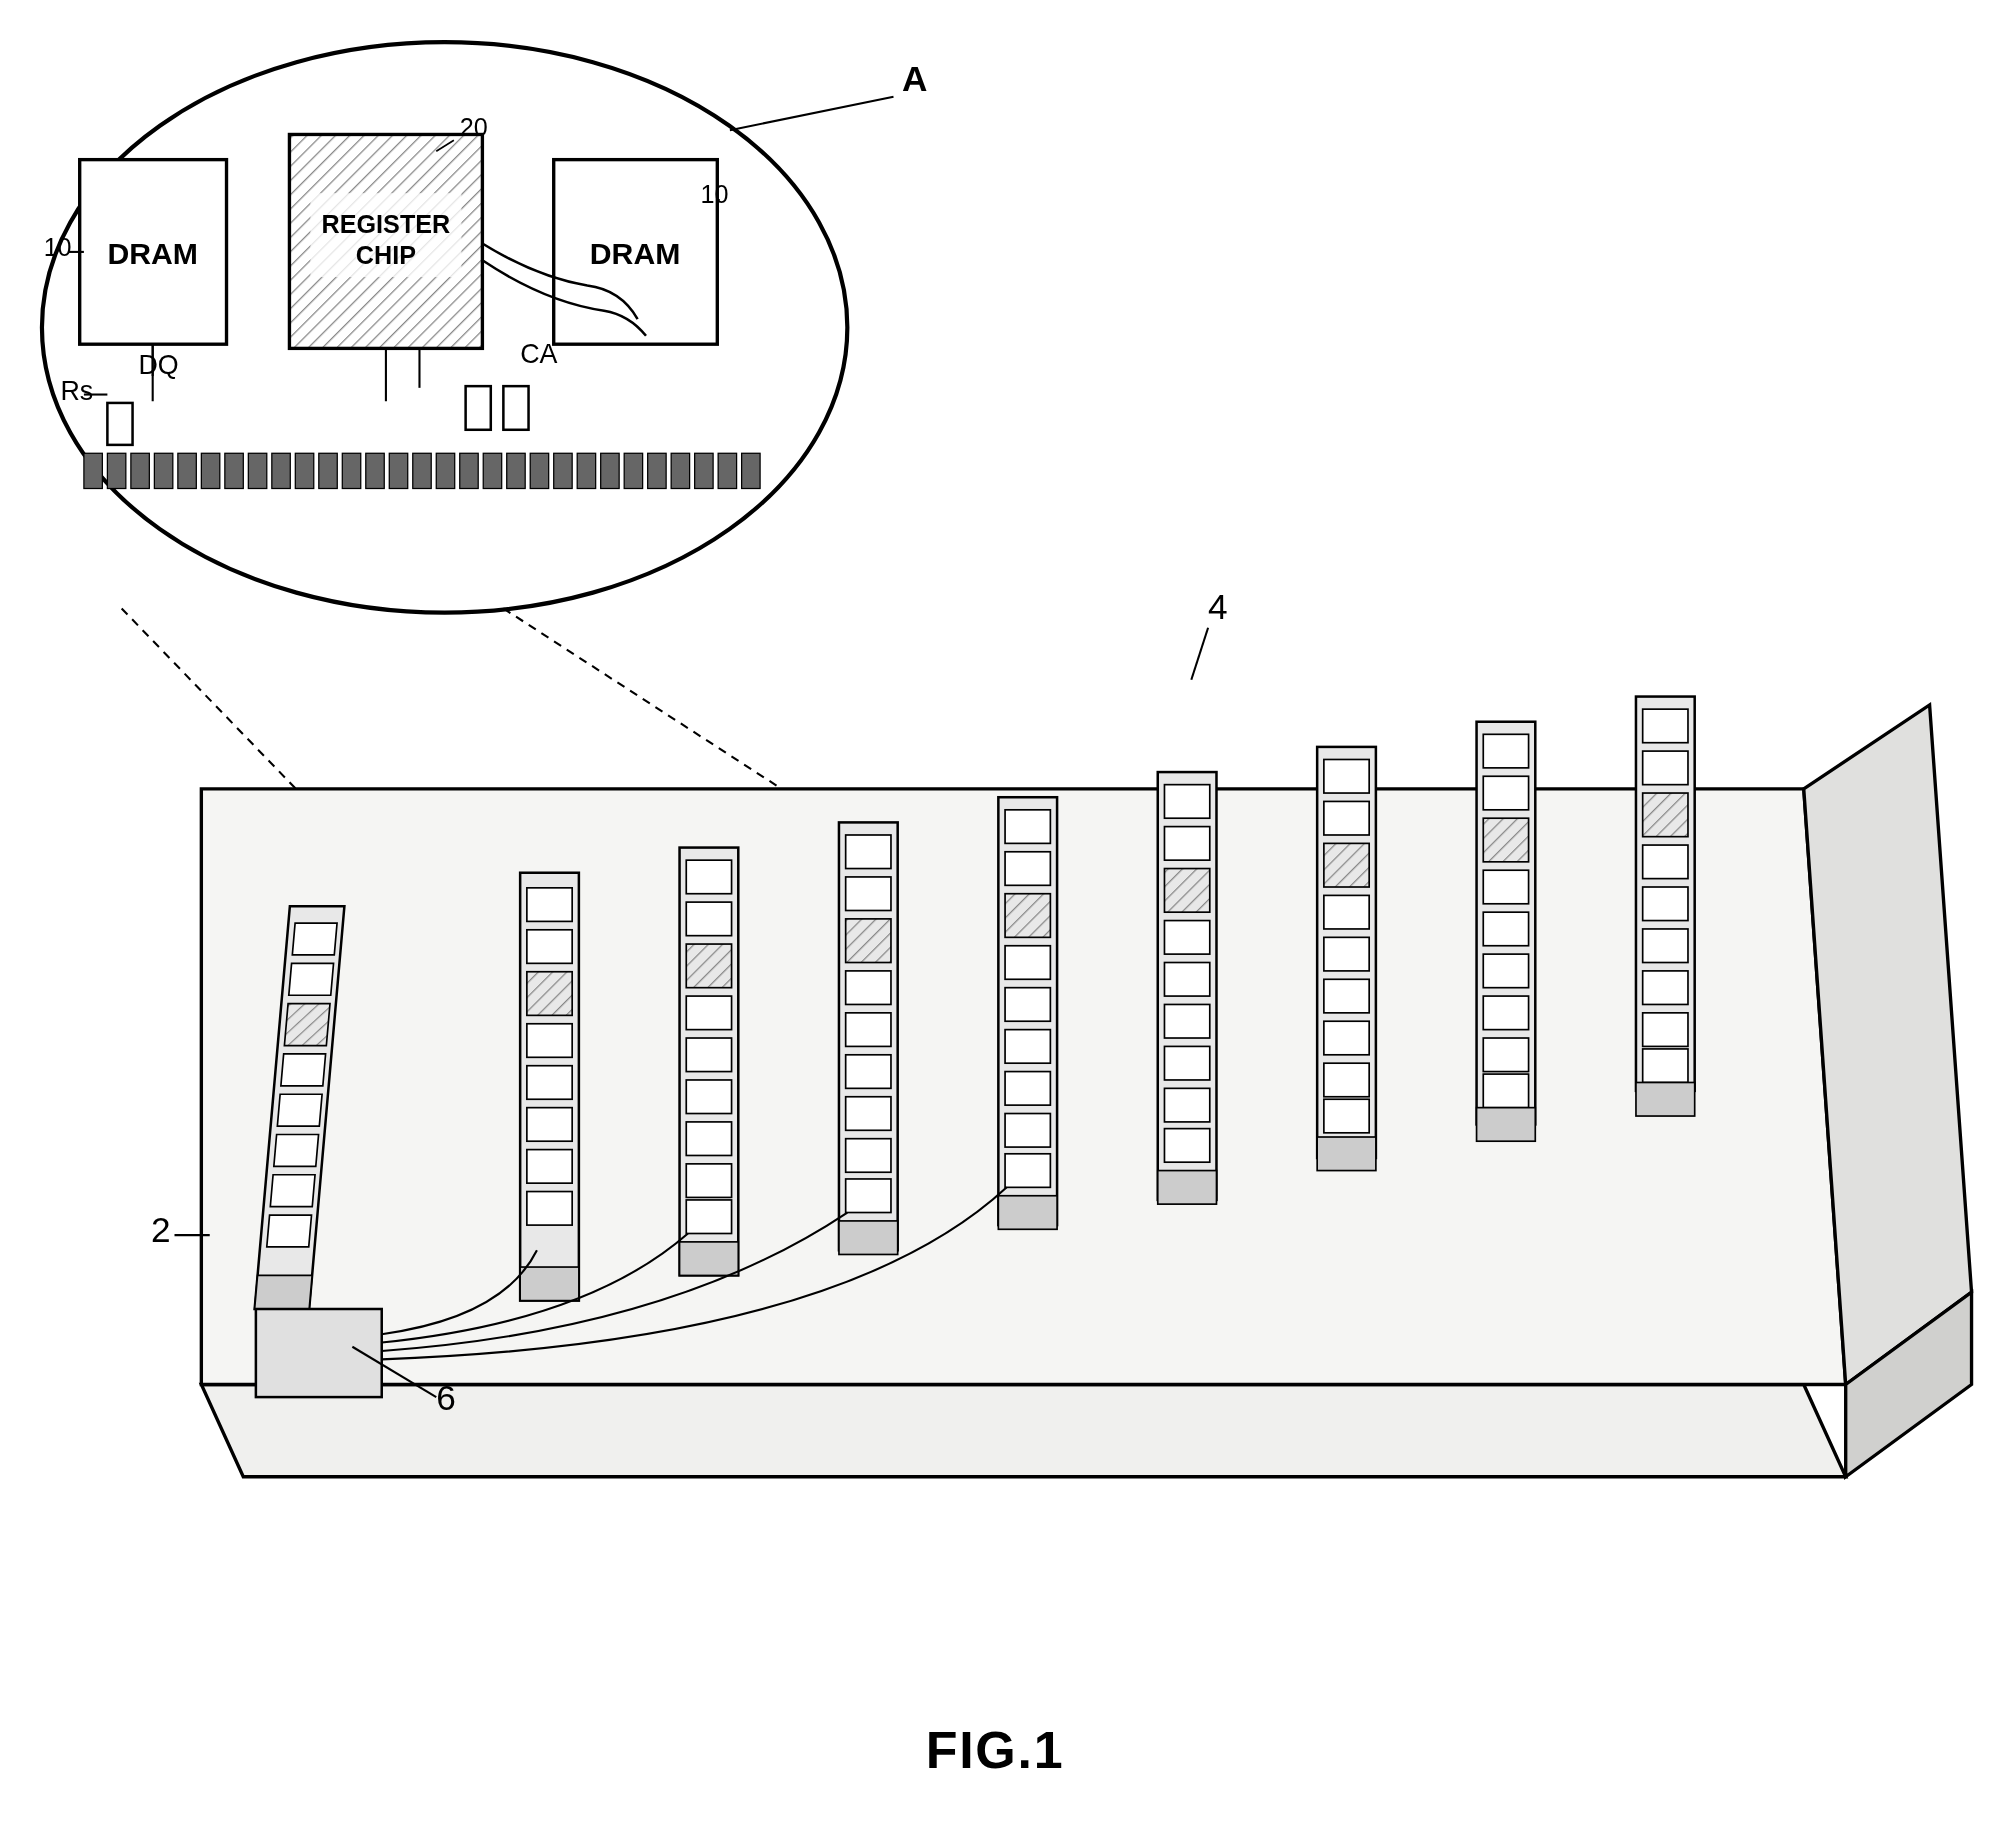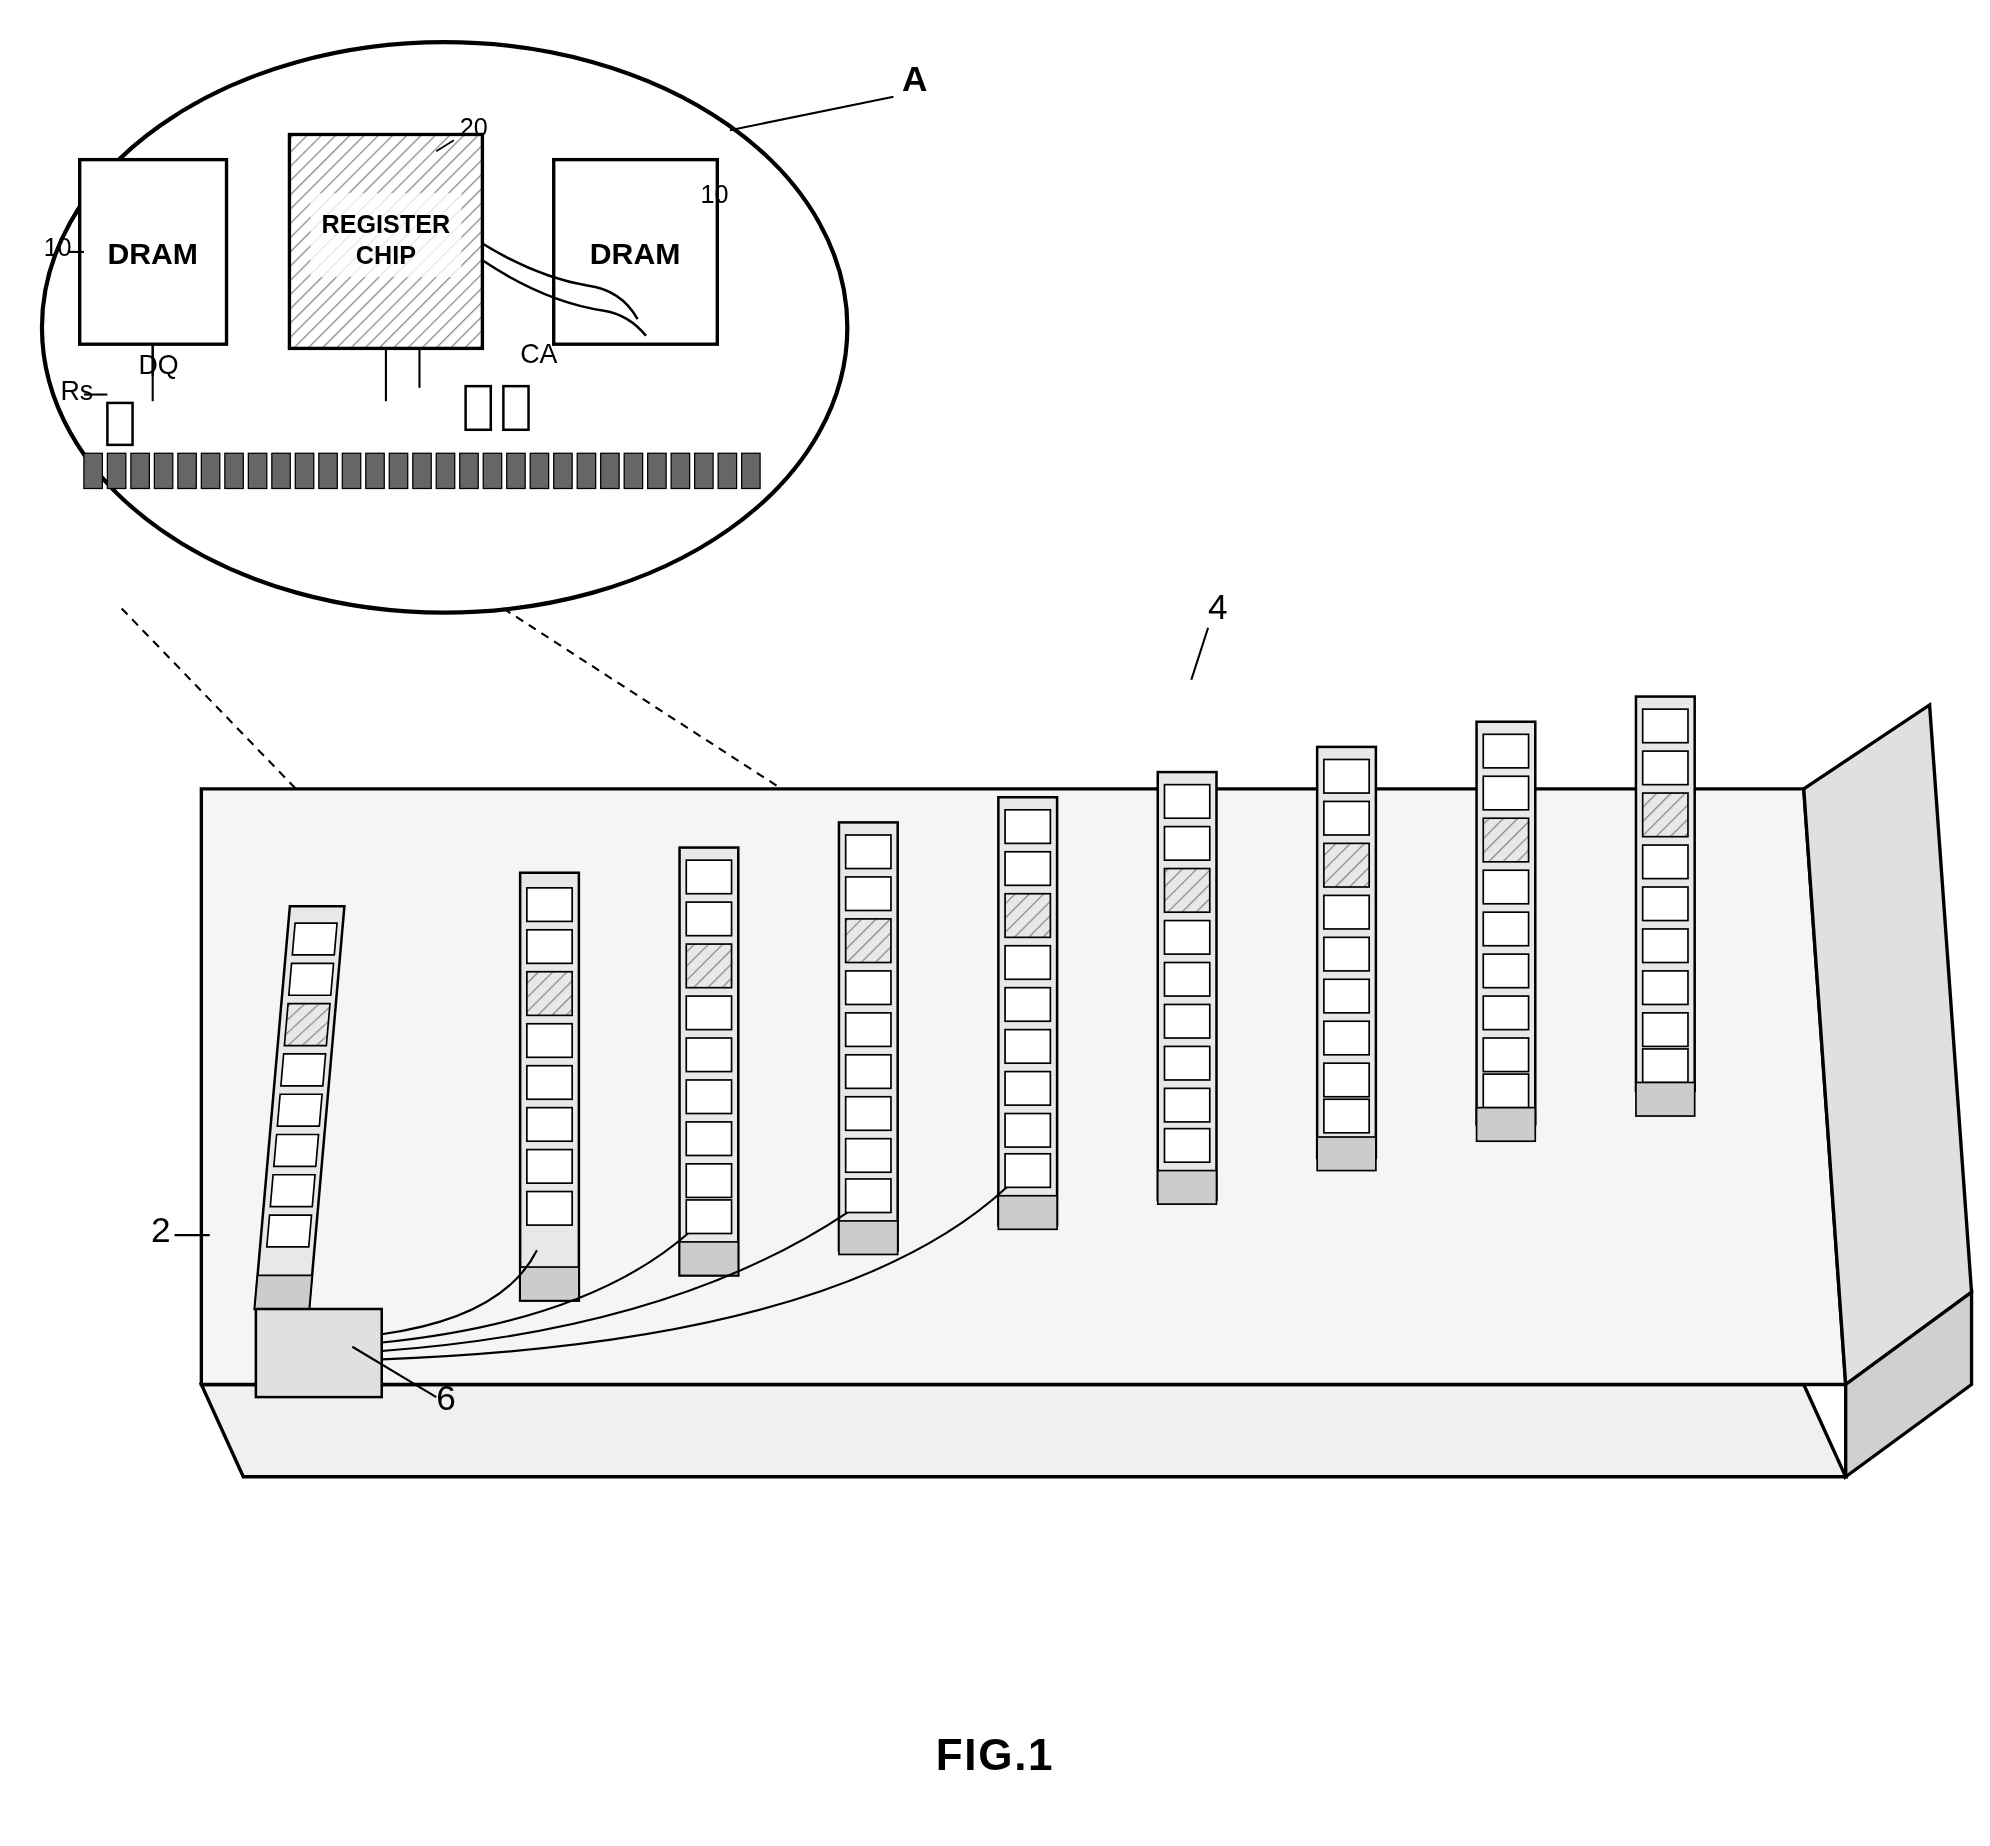--- a/index.html
+++ b/index.html
@@ -18,21 +18,21 @@
       height: 1847px;
       background: #ffffff;
     }
 
     
     .fig-caption {
       position: absolute;
       bottom: 67px;
       left: 50%;
       transform: translateX(-50%);
-      font-size: 44px;
+      font-size: 52px;
       font-weight: bold;
       color: #000;
       letter-spacing: 1.7px;
     }
 
     
     .diagram-svg {
       position: absolute;
       top: 0;
       left: 0;

